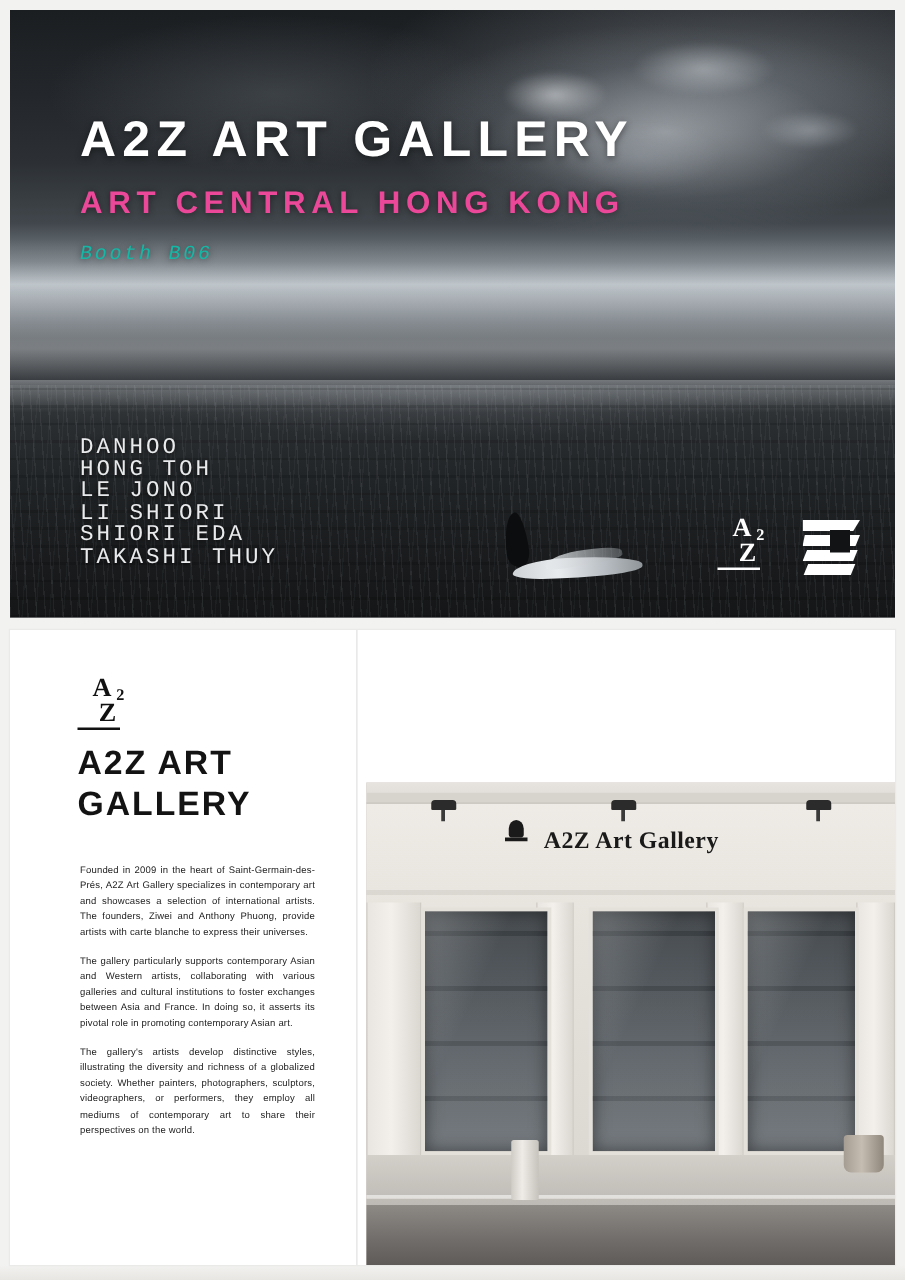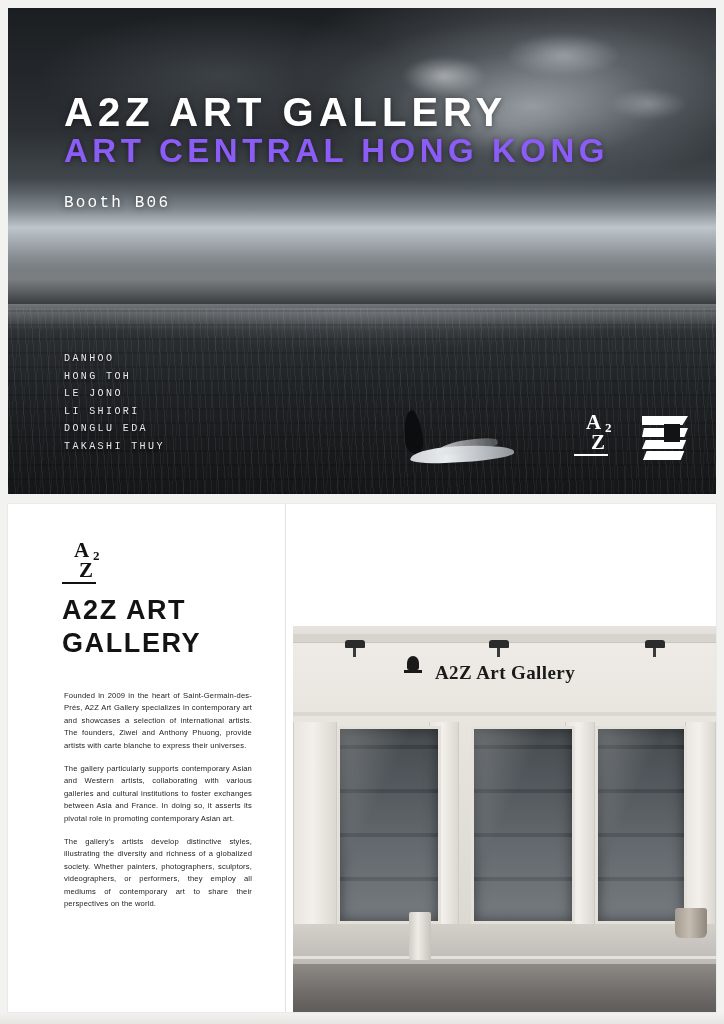--- a/index.html
+++ b/index.html
@@ -127,45 +127,46 @@
     top: 82px;
     font-size: 40px;
     letter-spacing: 5px;
     font-weight: bold;
     color: #ffffff;
     text-shadow: 0 1px 6px rgba(0,0,0,0.45);
   }
   .banner-subtitle {
     position: absolute;
     left: 56px;
-    top: 124px;
-    font-size: 33px;
+    top: 140px;
+    font-size: 25px;
     letter-spacing: 4.5px;
     font-weight: bold;
-    color: #8b5cf6;
+    color: #ec4899;
     text-shadow: 0 1px 6px rgba(0,0,0,0.45);
   }
   .banner-booth {
     position: absolute;
     left: 56px;
     top: 186px;
     font-family: "Liberation Mono", monospace;
     font-size: 16px;
     letter-spacing: 2.2px;
-    color: #ffffff;
+    color: #14b8a6;
     text-shadow: 0 1px 6px rgba(0,0,0,0.5);
+    font-style: italic;
   }
 
   .artist-list {
     position: absolute;
     left: 56px;
     top: 342px;
     list-style: none;
     font-family: "Liberation Mono", monospace;
-    font-size: 10px;
+    font-size: 18px;
     letter-spacing: 2.4px;
     line-height: 17.6px;
     color: #e8eaec;
     text-shadow: 0 1px 4px rgba(0,0,0,0.75);
   }
 
   
   .mono {
     position: relative;
     display: inline-block;
@@ -443,21 +444,21 @@
 
     <div class="banner-title">A2Z ART GALLERY</div>
     <div class="banner-subtitle">ART CENTRAL HONG KONG</div>
     <div class="banner-booth">Booth B06</div>
 
     <ul class="artist-list">
       <li>DANHOO</li>
       <li>HONG TOH</li>
       <li>LE JONO</li>
       <li>LI SHIORI</li>
-      <li>DONGLU EDA</li>
+      <li>SHIORI EDA</li>
       <li>TAKASHI THUY</li>
     </ul>
 
     <div class="mono banner-logo">
       <span class="a">A</span>
       <span class="two">2</span>
       <span class="z">Z</span>
       <span class="rule"></span>
     </div>
 

